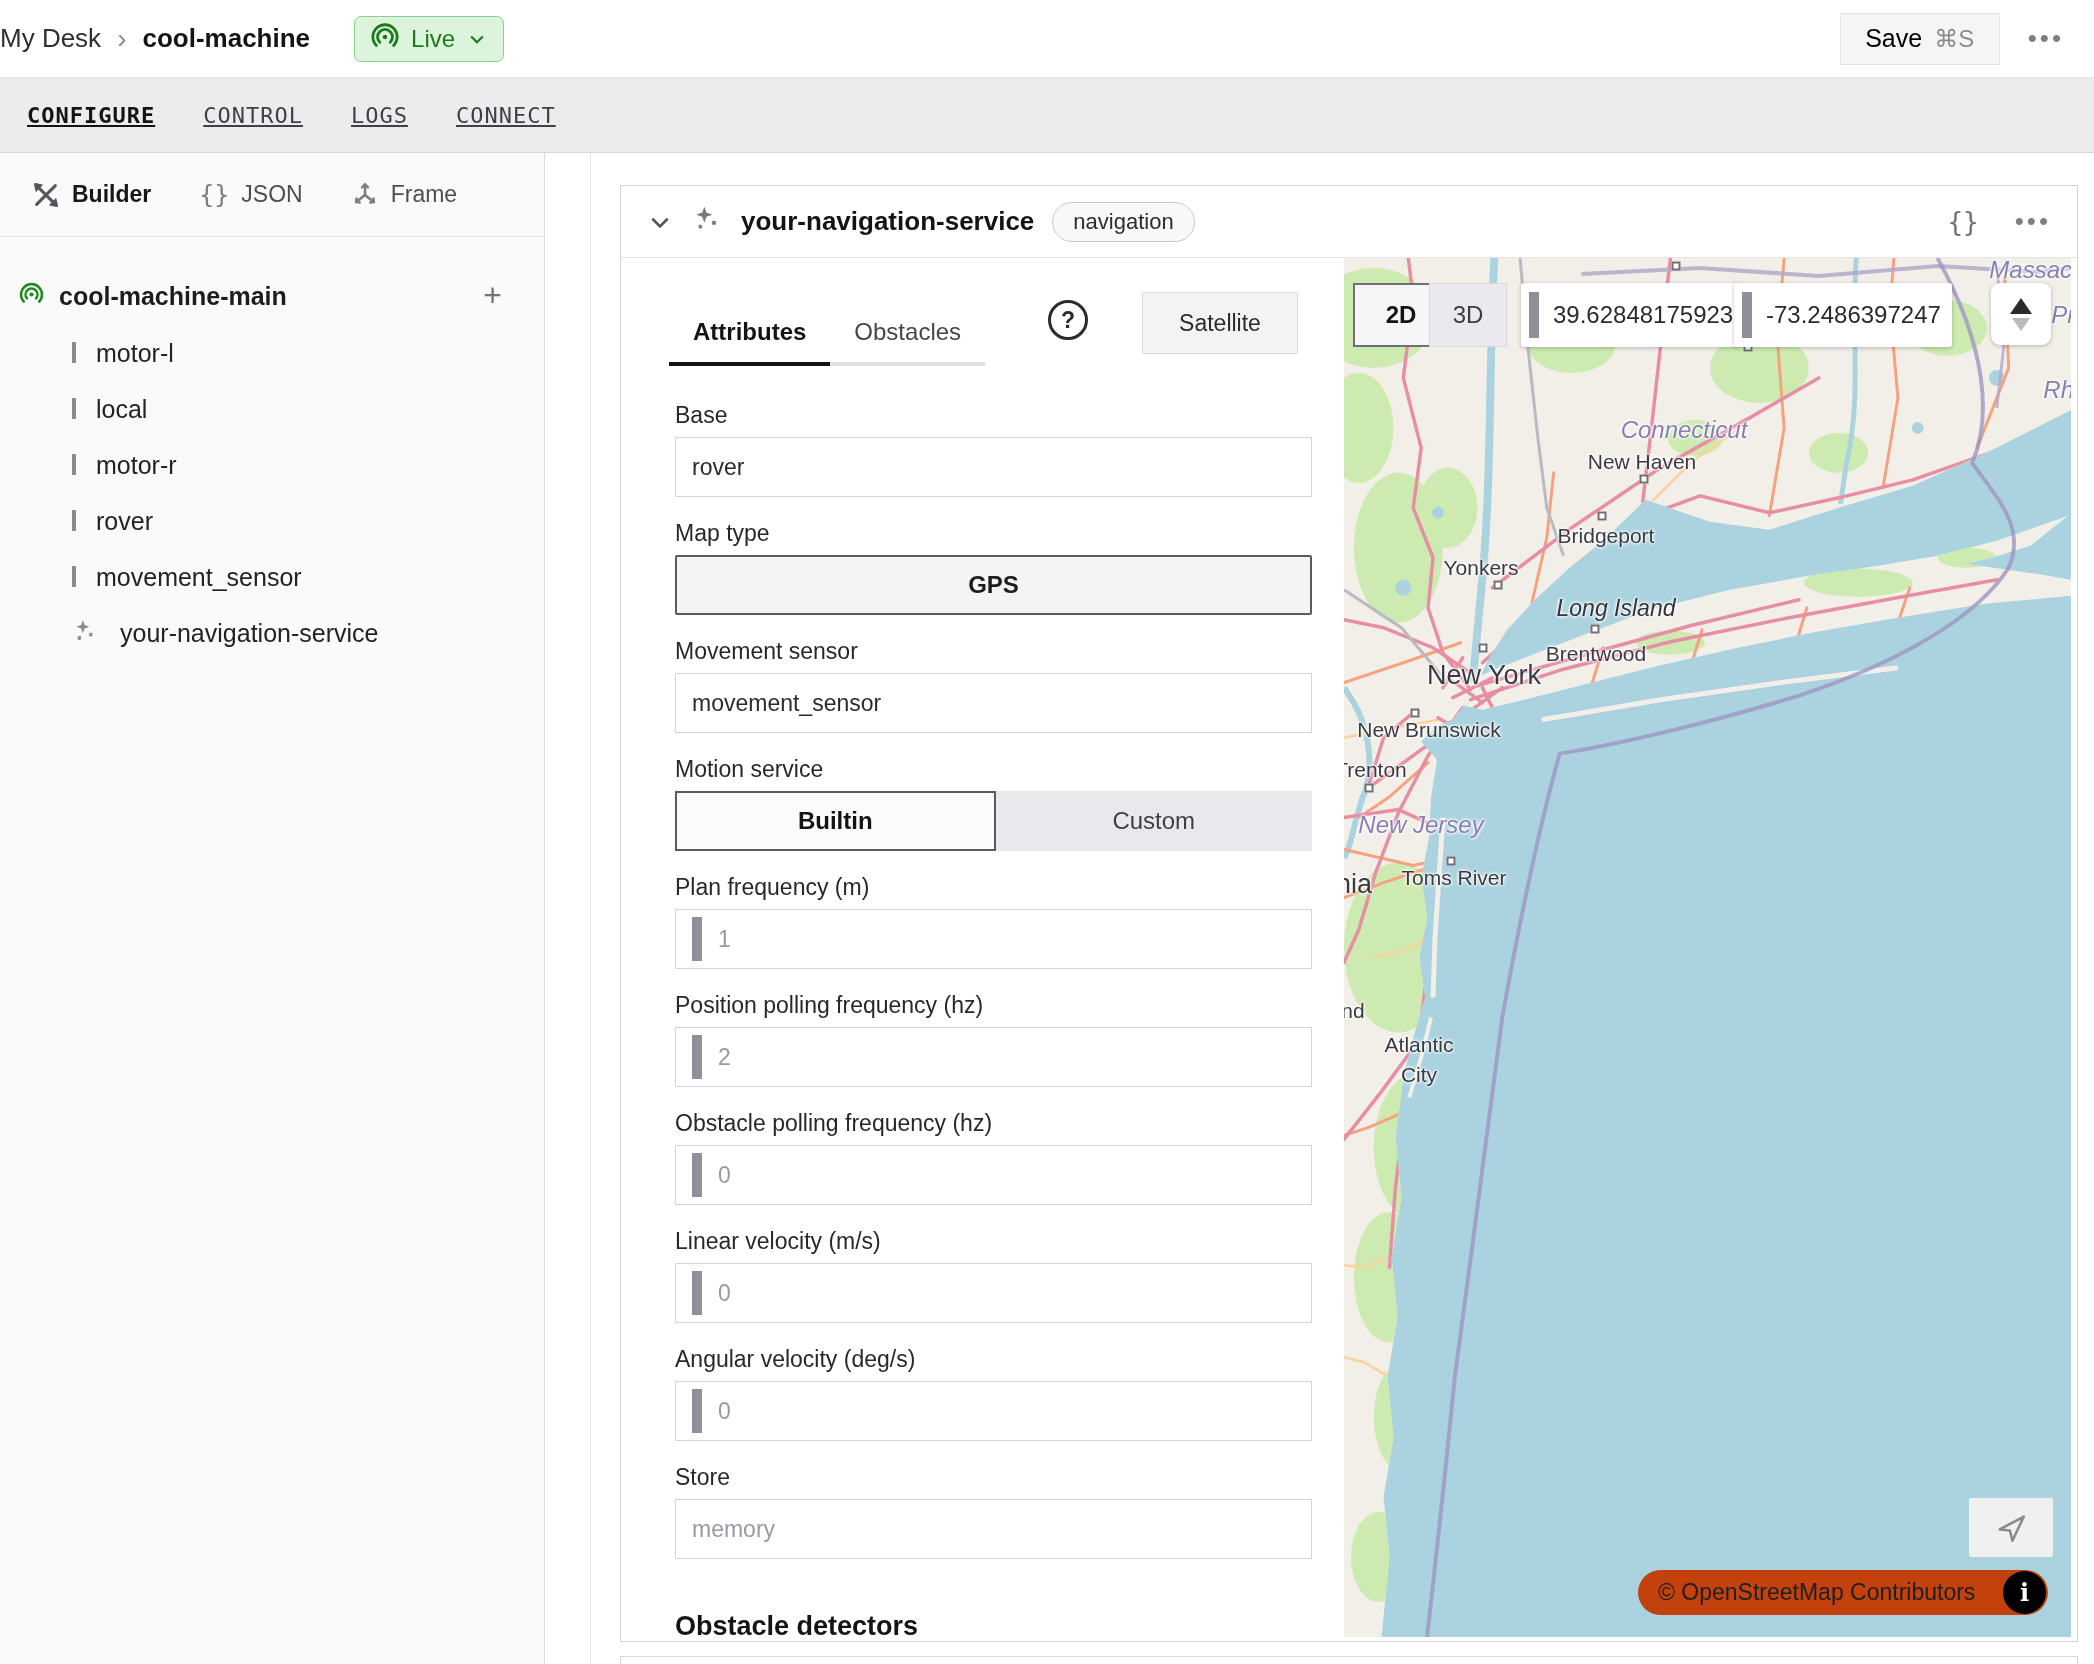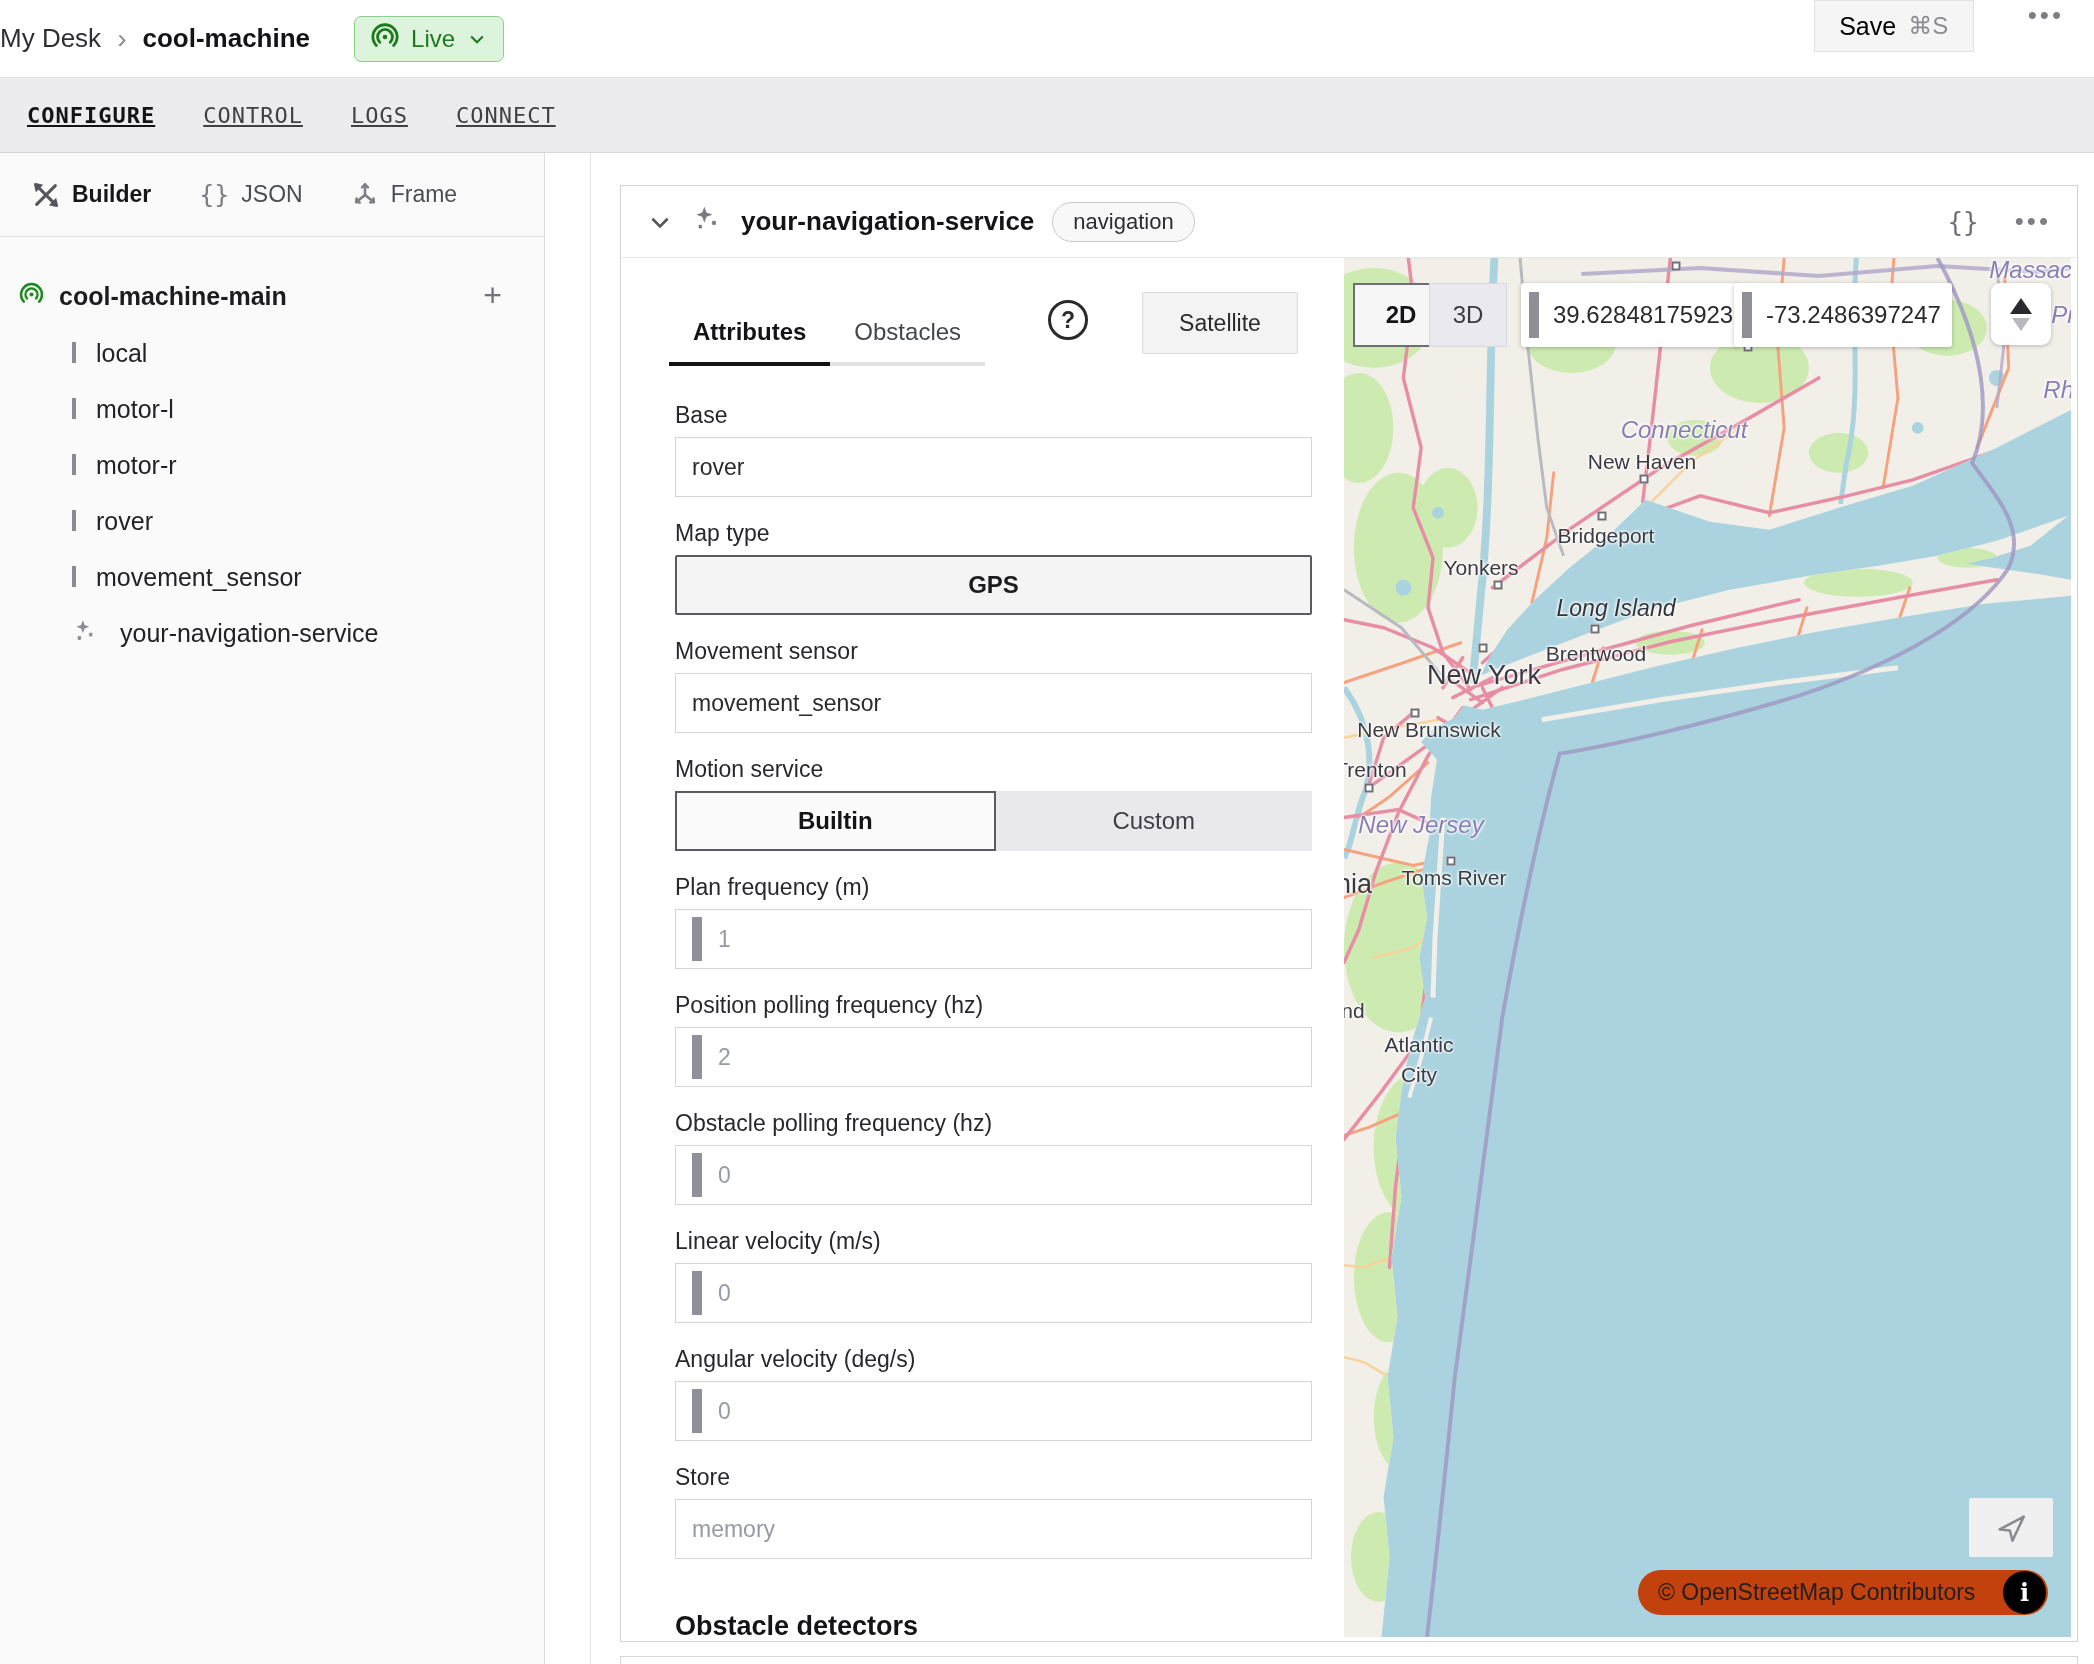--- a/index.html
+++ b/index.html
@@ -10,21 +10,21 @@
   
   .top-header { position:absolute; left:0; top:0; width:100%; height:77px;
     background:#fff; display:flex; align-items:center; }
   .crumb { font-size:26px; color:#2f2f33; }
   .crumb-sep { color:#8b8b90; font-size:28px; margin:0 16px; }
   .crumb-current { font-weight:bold; color:#141417; font-size:26px; }
   .live-badge { margin-left:44px; height:46px; display:flex; align-items:center;
     gap:12px; background:#dcf3dc; border:1px solid #8ecf8e; border-radius:7px;
     padding:0 16px; cursor:pointer; }
   .live-badge .lbl { color:#1d7a1d; font-size:24px; }
-  .hdr-right { position:absolute; right:30px; top:0; height:77px; display:flex; align-items:flex-start; gap:54px; }
+  .hdr-right { position:absolute; right:30px; top:0; height:77px; display:flex; align-items:center; gap:28px; }
   .save-btn { height:52px; min-width:160px; background:#f5f5f6; border:1px solid #e2e2e4;
     display:flex; align-items:center; justify-content:center; gap:12px; font-size:25px; cursor:pointer; }
   .save-kbd { color:#8b8b92; font-size:24px; }
   .dots { color:#7d7d84; font-size:26px; letter-spacing:3px; cursor:pointer; }
 
   
   .main-tabs { position:absolute; left:0; top:77px; width:100%; height:76px;
     background:#ececee; border-top:1px solid #e2e2e4; border-bottom:1px solid #d6d6d8;
     display:flex; align-items:center; padding-left:27px; gap:48px; }
   .main-tab { font-family:"DejaVu Sans Mono", monospace; font-size:22px; letter-spacing:1px;
@@ -207,25 +207,25 @@
             <path d="M8 15.5 a5.3 5.3 0 1 1 8 0"></path>
             <path d="M5.2 18.4 a9.3 9.3 0 1 1 13.6 0"></path>
           </svg>
         </span>
         <span class="rlabel">cool-machine-main</span>
         <span class="add-btn">+</span>
       </div>
       <div id="tree-items">
           <div class="tree-item">
             <span class="micon"><span class="diamond"></span></span>
-            <span class="tlabel">local</span>
+            <span class="tlabel">motor-l</span>
           </div>
           <div class="tree-item">
             <span class="micon"><span class="diamond"></span></span>
-            <span class="tlabel">motor-l</span>
+            <span class="tlabel">local</span>
           </div>
           <div class="tree-item">
             <span class="micon"><span class="diamond"></span></span>
             <span class="tlabel">motor-r</span>
           </div>
           <div class="tree-item">
             <span class="micon"><span class="diamond"></span></span>
             <span class="tlabel">rover</span>
           </div>
           <div class="tree-item">

